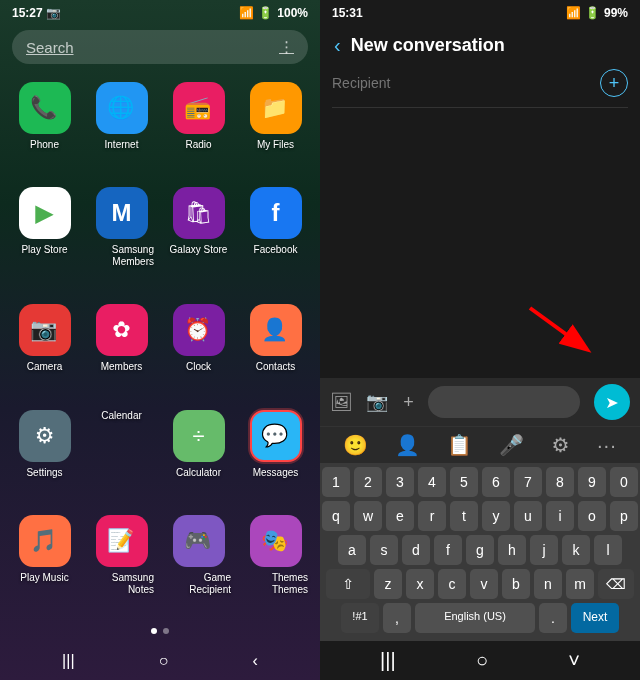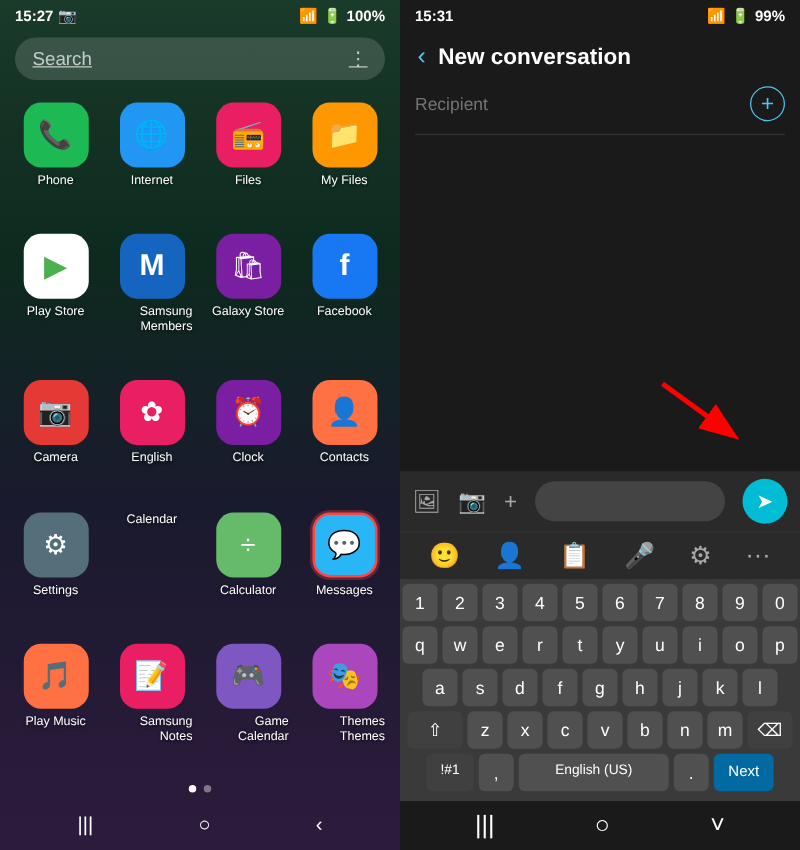--- a/index.html
+++ b/index.html
@@ -330,21 +330,21 @@
     <div class="app-item">
       <div class="app-icon" style="background:#1db954;">📞</div>
       <span class="app-label">Phone</span>
     </div>
     <div class="app-item">
       <div class="app-icon" style="background:#2196f3;">🌐</div>
       <span class="app-label">Internet</span>
     </div>
     <div class="app-item">
       <div class="app-icon" style="background:#e91e63;">📻</div>
-      <span class="app-label">Files</span>
+      <span class="app-label">Radio</span>
     </div>
     <div class="app-item">
       <div class="app-icon" style="background:#ff9800;">📁</div>
       <span class="app-label">My Files</span>
     </div>
 
     <div class="app-item">
       <div class="app-icon" style="background:white;">
         <span style="color:#4caf50;font-size:24px;">▶</span>
       </div>
@@ -366,21 +366,21 @@
       </div>
       <span class="app-label">Facebook</span>
     </div>
 
     <div class="app-item">
       <div class="app-icon" style="background:#e53935;">📷</div>
       <span class="app-label">Camera</span>
     </div>
     <div class="app-item">
       <div class="app-icon" style="background:#e91e63;">✿</div>
-      <span class="app-label">English</span>
+      <span class="app-label">Members</span>
     </div>
     <div class="app-item">
       <div class="app-icon" style="background:#7b1fa2;">⏰</div>
       <span class="app-label">Clock</span>
     </div>
     <div class="app-item">
       <div class="app-icon" style="background:#ff7043;">👤</div>
       <span class="app-label">Contacts</span>
     </div>
 
@@ -403,21 +403,21 @@
     <div class="app-item">
       <div class="app-icon" style="background:#ff7043;">🎵</div>
       <span class="app-label">Play Music</span>
     </div>
     <div class="app-item">
       <div class="app-icon" style="background:#e91e63;">📝</div>
       <span class="app-label">Samsung Notes</span>
     </div>
     <div class="app-item">
       <div class="app-icon" style="background:#7e57c2;">🎮</div>
-      <span class="app-label">Game Calendar</span>
+      <span class="app-label">Game Recipient</span>
     </div>
     <div class="app-item">
       <div class="app-icon" style="background:#ab47bc;">🎭</div>
       <span class="app-label">Themes Themes</span>
     </div>
   </div>
 
   <div class="bottom-dots">
     <div class="dot active"></div>
     <div class="dot"></div>

